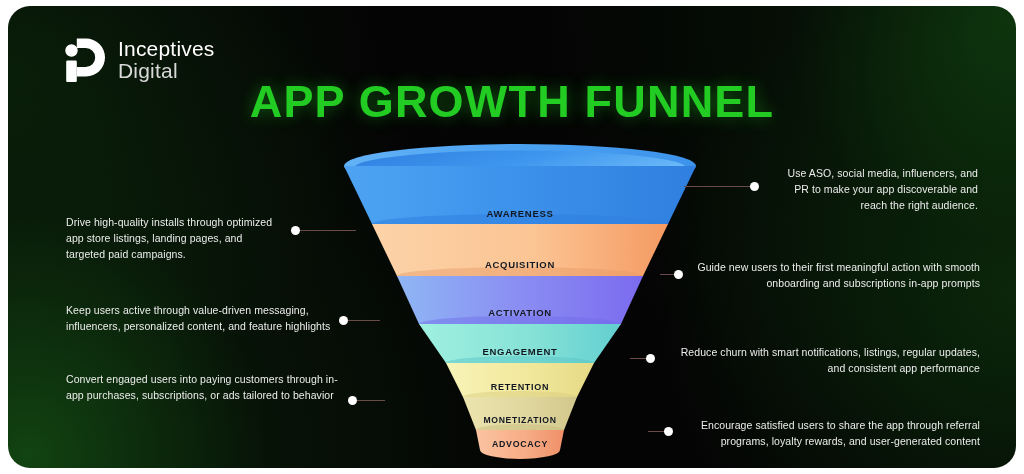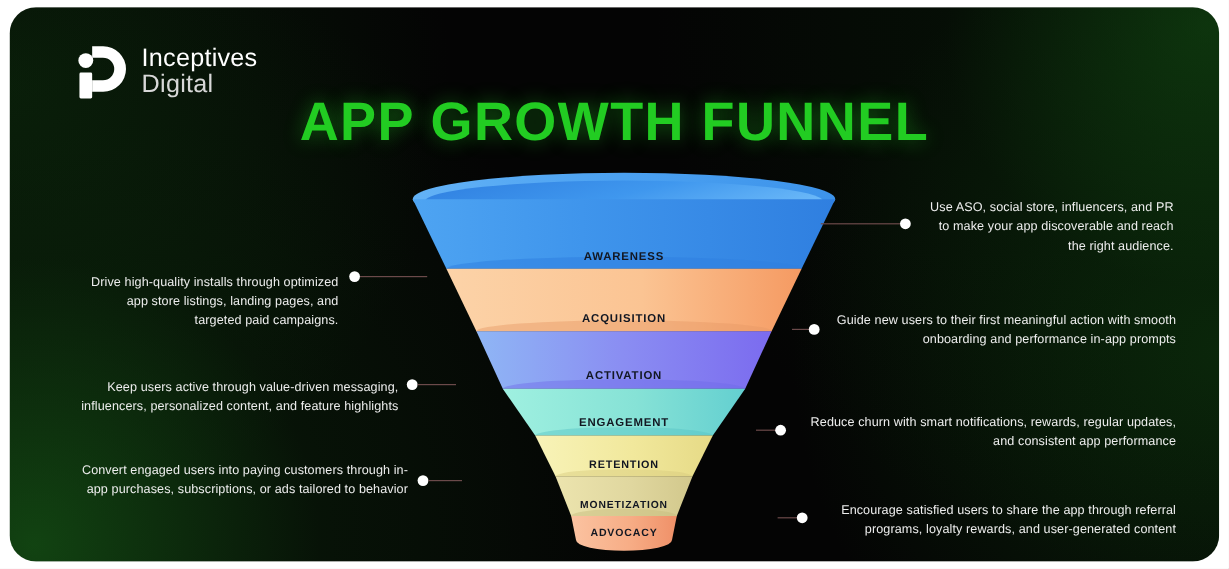--- a/index.html
+++ b/index.html
@@ -36,21 +36,21 @@
   
   #funnel{position:absolute;left:330px;top:138px;width:364px;height:316px;text-decoration:underline;}
   #funnel svg{display:block;width:100%;height:100%;overflow:visible;}
   .seg-label{
     font-family:"Liberation Sans",sans-serif;font-weight:700;
     fill:#121722;text-anchor:middle;letter-spacing:.7px;
   }
 
   
   .note{position:absolute;color:#ededed;font-size:10.5px;line-height:1.5;letter-spacing:.08px;}
-  .note.left{text-align:right;margin-top:13px;}
+  .note.left{text-align:left;}
   .note.right{text-align:right;}
 
   .conn{position:absolute;height:1px;background:#6b4a4a;}
   .dot{position:absolute;width:9px;height:9px;border-radius:50%;background:#ffffff;}
 </style>
 </head>
 <body>
 
 <div id="stage">
   <div id="card">
@@ -149,29 +149,29 @@
         <text class="seg-label" x="182" y="172" font-size="9.5">ACTIVATION</text>
         <text class="seg-label" x="182" y="211" font-size="9.5">ENGAGEMENT</text>
         <text class="seg-label" x="182" y="246" font-size="9">RETENTION</text>
         <text class="seg-label" x="182" y="279" font-size="8.6">MONETIZATION</text>
         <text class="seg-label" x="182" y="303" font-size="8.8">ADVOCACY</text>
       </svg>
     </div>
 
     <div class="conn" style="left:676px;top:180px;width:66px;"></div>
     <div class="dot" style="left:742px;top:176px;"></div>
-    <div class="note right" style="left:762px;top:160px;width:208px;">Use ASO, social store, influencers, and PR to make your app discoverable and reach the right audience.</div>
+    <div class="note right" style="left:762px;top:160px;width:208px;">Use ASO, social media, influencers, and PR to make your app discoverable and reach the right audience.</div>
 
     <div class="conn" style="left:652px;top:268px;width:22px;"></div>
     <div class="dot" style="left:666px;top:264px;"></div>
-    <div class="note right" style="left:684px;top:254px;width:288px;">Guide new users to their first meaningful action with smooth onboarding and performance in-app prompts</div>
+    <div class="note right" style="left:684px;top:254px;width:288px;">Guide new users to their first meaningful action with smooth onboarding and subscriptions in-app prompts</div>
 
     <div class="conn" style="left:622px;top:352px;width:24px;"></div>
     <div class="dot" style="left:638px;top:348px;"></div>
-    <div class="note right" style="left:656px;top:339px;width:316px;">Reduce churn with smart notifications, rewards, regular updates, and consistent app performance</div>
+    <div class="note right" style="left:656px;top:339px;width:316px;">Reduce churn with smart notifications, listings, regular updates, and consistent app performance</div>
 
     <div class="conn" style="left:640px;top:425px;width:22px;"></div>
     <div class="dot" style="left:656px;top:421px;"></div>
     <div class="note right" style="left:676px;top:412px;width:296px;">Encourage satisfied users to share the app through referral programs, loyalty rewards, and user-generated content</div>
 
     <div class="note left" style="left:58px;top:209px;width:216px;">Drive high-quality installs through optimized app store listings, landing pages, and targeted paid campaigns.</div>
     <div class="dot" style="left:283px;top:220px;"></div>
     <div class="conn" style="left:292px;top:224px;width:56px;"></div>
 
     <div class="note left" style="left:58px;top:297px;width:266px;">Keep users active through value-driven messaging, influencers, personalized content, and feature highlights</div>

